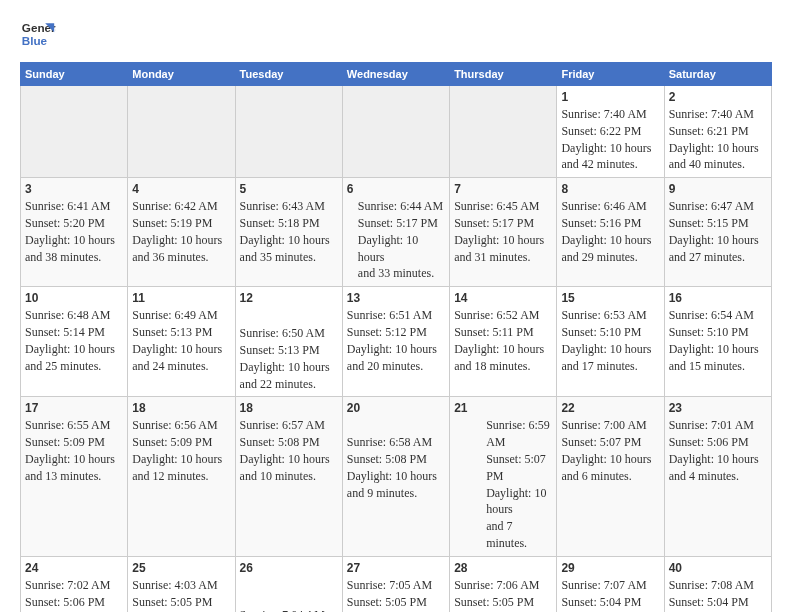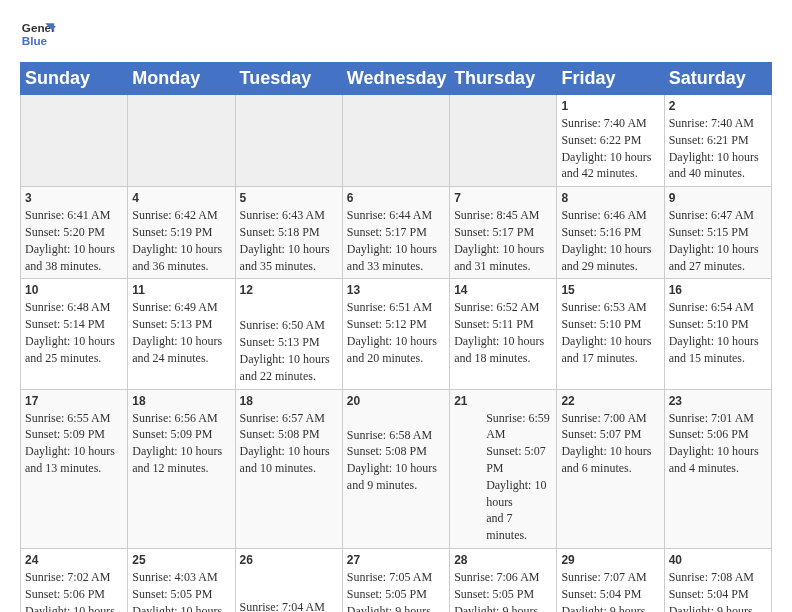--- a/index.html
+++ b/index.html
@@ -44,21 +44,21 @@
       margin-top: 2px;
     }
     table {
       width: 100%;
       border-collapse: collapse;
       table-layout: fixed;
     }
     th {
       background-color: #4472c4;
       color: #fff;
-      font-size: 18px;
+      font-size: 11px;
       font-weight: bold;
       padding: 5px 4px;
       text-align: left;
       border: 1px solid #4472c4;
     }
     td {
       border: 1px solid #ccc;
       vertical-align: top;
       padding: 4px 4px;
       min-height: 72px;
@@ -156,28 +156,28 @@
           </td>
           <td>
             <span class="day-number">5</span>
             <div class="day-info" style="white-space: pre-wrap;">Sunrise: 6:43 AM
 Sunset: 5:18 PM
 Daylight: 10 hours
 and 35 minutes.</div>
           </td>
           <td>
             <span class="day-number">6</span>
-            <div class="day-info" style="white-space: pre-wrap;">Sunrise: 6:44 AM
+            <div class="day-info" style="white-space: pre-wrap; margin-left: 11px;">Sunrise: 6:44 AM
 Sunset: 5:17 PM
 Daylight: 10 hours
 and 33 minutes.</div>
           </td>
           <td>
             <span class="day-number">7</span>
-            <div class="day-info" style="white-space: pre-wrap;">Sunrise: 8:45 AM
+            <div class="day-info" style="white-space: pre-wrap;">Sunrise: 6:45 AM
 Sunset: 5:17 PM
 Daylight: 10 hours
 and 31 minutes.</div>
           </td>
           <td>
             <span class="day-number">8</span>
             <div class="day-info" style="white-space: pre-wrap;">Sunrise: 6:46 AM
 Sunset: 5:16 PM
 Daylight: 10 hours
 and 29 minutes.</div>

